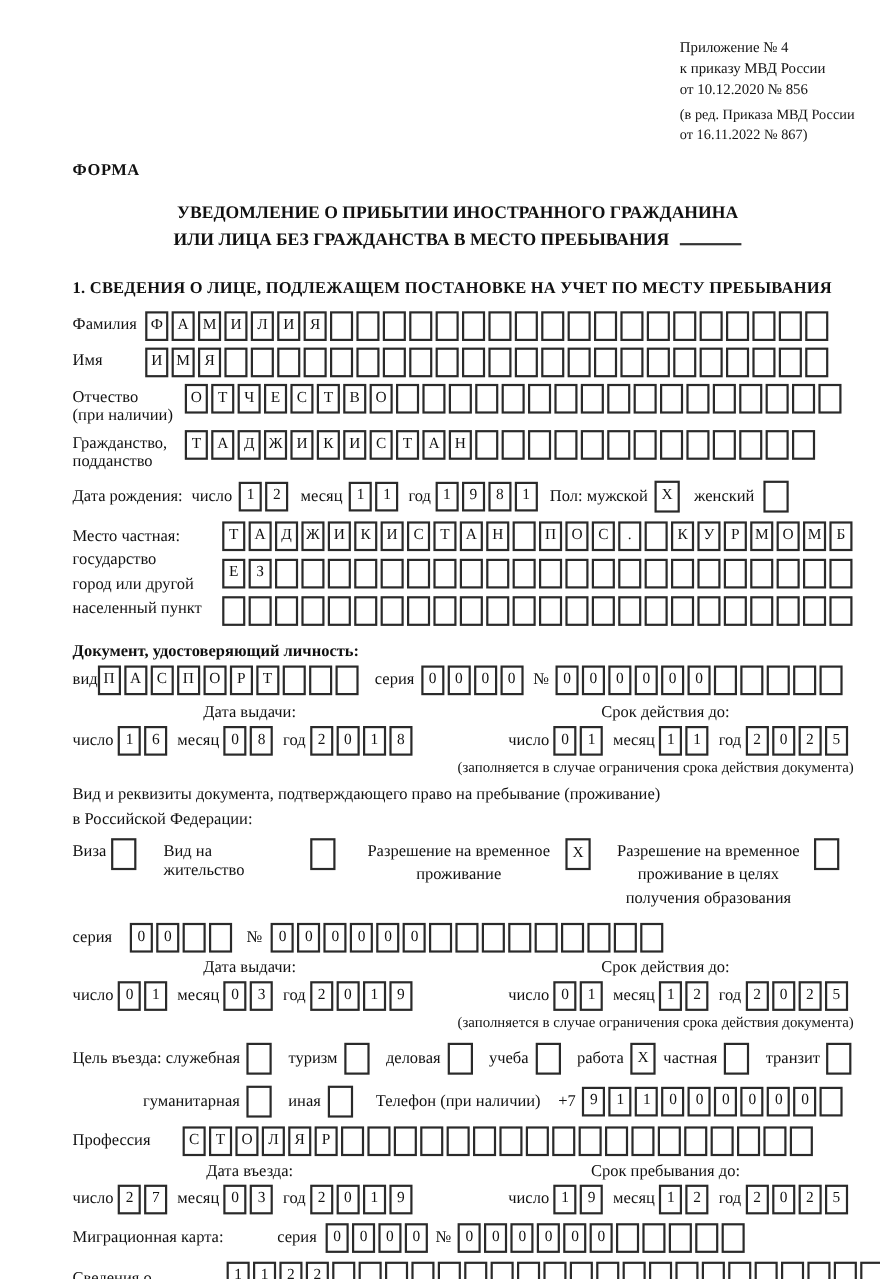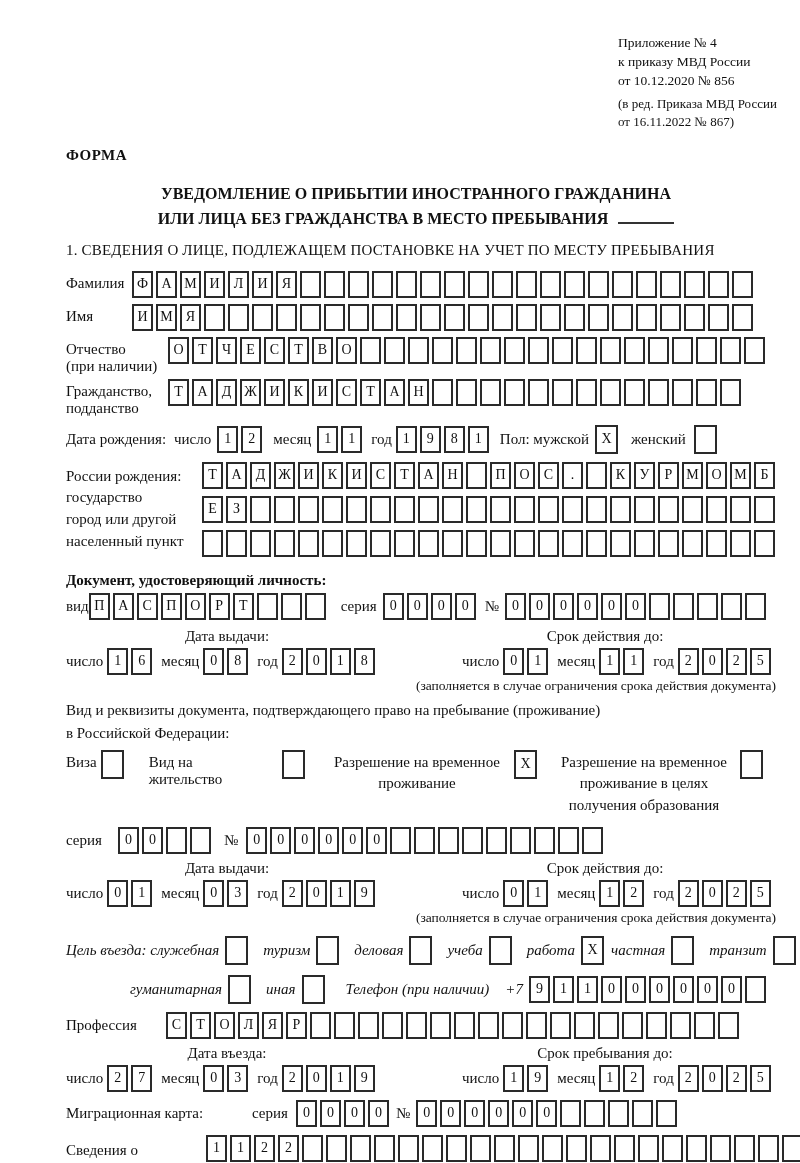--- a/index.html
+++ b/index.html
@@ -12,21 +12,21 @@
 
   
   .annex{margin-left:552px;width:200px;font-size:13.5px;line-height:1.4;}
   .annex .sub{margin-top:4px;font-size:13px;}
   .forma{margin-top:16px;text-align:left;font-weight:bold;font-size:15px;letter-spacing:.5px;}
 
   
   .title{margin-top:18px;text-align:center;font-weight:bold;font-size:16px;line-height:1.55;}
   .title-underline{display:inline-block;width:56px;border-bottom:2px solid #333;height:13px;margin-left:10px;}
 
-  .sec-heading{margin-top:10px;font-weight:normal;font-size:15px;letter-spacing:.2px;white-space:nowrap;}
+  .sec-heading{margin-top:22px;font-weight:bold;font-size:15px;letter-spacing:.2px;white-space:nowrap;}
 
   
   .row{display:flex;align-items:flex-start;margin-top:6px;}
   .lbl{padding-top:4px;flex:0 0 auto;}
   .cells{display:inline-flex;flex:0 0 auto;}
   .cell{
     width:17px;height:23px;border:2px solid #2a2a2a;margin-right:3px;
     display:inline-flex;align-items:center;justify-content:center;
     font-size:14px;flex:0 0 auto;background:#fff;
   }
@@ -47,21 +47,21 @@
   .dgroup .dlbl{margin-right:4px;}
   .dgroup .cells{margin-right:6px;}
   .note-right{margin-top:3px;margin-left:300px;width:460px;text-align:center;font-size:13.5px;}
 
   
   .stay-band{display:flex;align-items:flex-start;margin-top:8px;}
   .stay-band .pair{display:flex;align-items:flex-start;}
   .stay-band .txt{padding-top:4px;}
   .stay-band .txt-c{text-align:center;line-height:1.45;}
   .purpose-row{display:flex;align-items:center;margin-top:10px;flex-wrap:nowrap;}
-  .purpose-row .w{margin-right:6px;white-space:nowrap;font-style:italic;}
+  .purpose-row .w{margin-right:6px;white-space:nowrap;}
   .purpose-row .cells{margin-right:12px;}
 </style>
 </head>
 <body>
 
 <div class="page">
 
   <div class="annex">
     <div>Приложение № 4</div>
     <div>к приказу МВД России</div>
@@ -237,21 +237,21 @@
         <span class="cell">X</span>
       </span>
     <span style="margin:0 8px 0 10px;">женский</span>
     <span class="cells lg">
         <span class="cell"></span>
       </span>
   </div>
 
   <div class="row" style="margin-top:8px;">
     <span class="lbl stack" style="width:136px;line-height:1.45;">
-      <span>России рождения:</span>
+      <span>Место частная:</span>
       <span>государство</span>
       <span>город или другой</span>
       <span>населенный пункт</span>
     </span>
     <span class="stack gap7">
       <span class="cells">
           <span class="cell">Т</span>
           <span class="cell">А</span>
           <span class="cell">Д</span>
           <span class="cell">Ж</span>

